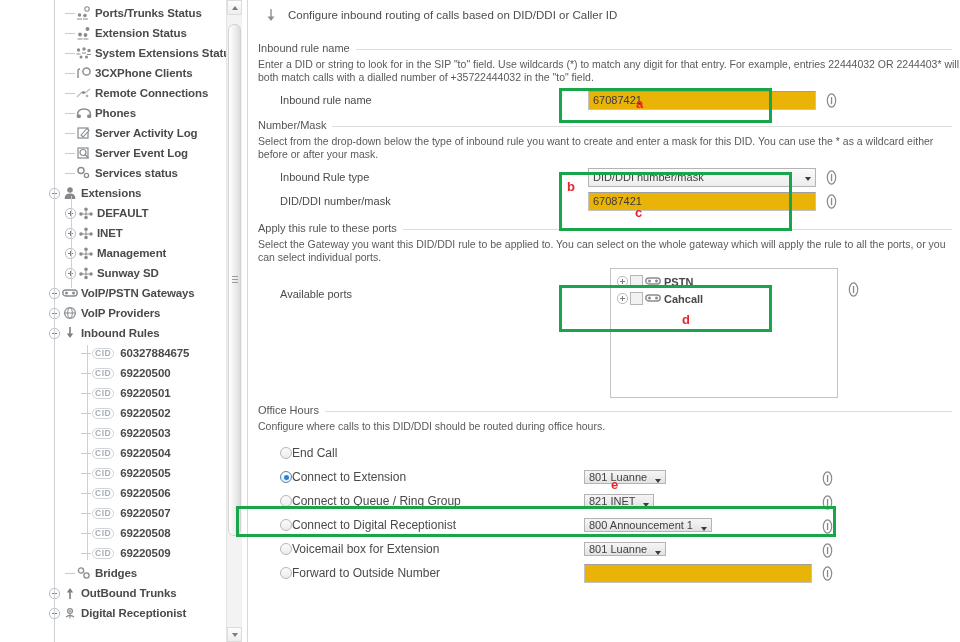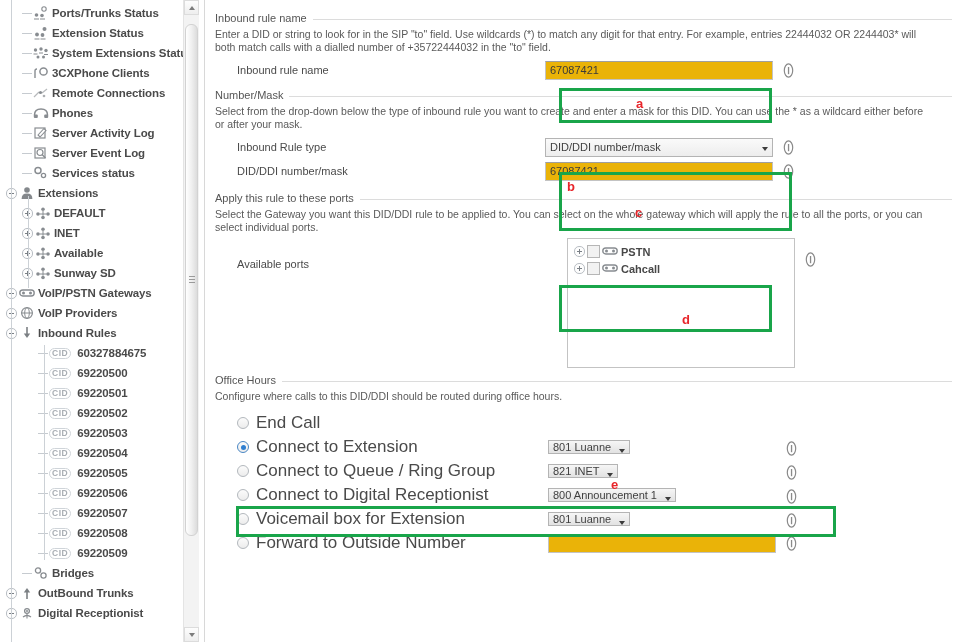--- a/index.html
+++ b/index.html
@@ -24,20 +24,21 @@
   }
 
   
   #sidebar {
     width: 205px;
     height: 642px;
     background: #ffffff;
     position: relative;
     flex: 0 0 205px;
     overflow: hidden;
+    padding-left: 43px;
   }
   .tree-list {
     position: relative;
     padding-top: 3px;
   }
   .tree-row {
     display: flex;
     align-items: center;
     height: 20px;
     position: relative;
@@ -339,22 +340,21 @@
   }
   .radio.checked::after {
     content: "";
     position: absolute;
     left: 2.5px; top: 2.5px;
     width: 5px; height: 5px;
     border-radius: 50%;
     background: #2f7fd0;
   }
   .radio-label {
-    margin-left: 7px;
-    font-size: 17px;
+    font-size: 12px;
     color: #4a4a4a;
     width: 292px;
   }
 
   
   .anno {
     position: absolute;
     color: #e8252a;
     font-weight: 700;
     font-size: 13px;
@@ -519,21 +519,21 @@
           <span class="exp plus"></span>
           <span class="ico">
             <svg width="16" height="14" viewBox="0 0 16 14">
               <circle cx="8" cy="3.2" r="1.8" fill="#6f7479"></circle>
               <circle cx="3" cy="8" r="1.8" fill="#6f7479"></circle>
               <circle cx="13" cy="8" r="1.8" fill="#6f7479"></circle>
               <circle cx="8" cy="11.5" r="1.8" fill="#6f7479"></circle>
               <path d="M8 5 L8 9.7 M4.6 8 L11.4 8" stroke="#6f7479" stroke-width="1"></path>
             </svg>
           </span>
-          <span class="lbl">Available</span>
+          <span class="lbl">Management</span>
         </div>
         <div class="tree-row indent-2">
           <span class="exp plus"></span>
           <span class="ico">
             <svg width="16" height="14" viewBox="0 0 16 14">
               <circle cx="8" cy="3.2" r="1.8" fill="#6f7479"></circle>
               <circle cx="3" cy="8" r="1.8" fill="#6f7479"></circle>
               <circle cx="13" cy="8" r="1.8" fill="#6f7479"></circle>
               <circle cx="8" cy="11.5" r="1.8" fill="#6f7479"></circle>
               <path d="M8 5 L8 9.7 M4.6 8 L11.4 8" stroke="#6f7479" stroke-width="1"></path>
@@ -678,20 +678,29 @@
       </div>
       <div class="sb-arrow down">
           <span class="tri"></span>
         </div>
     </div>
     <div class="sidebar-divider"></div>
   </div>
 
   <div id="main">
 
+    <div class="page-head">
+      <span class="ico">
+        <svg width="14" height="16" viewBox="0 0 14 16">
+          <path d="M7 1 L7 11" stroke="#777" stroke-width="1.4" fill="none"></path>
+          <path d="M3.5 8.5 L7 13 L10.5 8.5 Z" fill="#777"></path>
+        </svg>
+      </span>
+      <span class="lbl">Configure inbound routing of calls based on DID/DDI or Caller ID</span>
+    </div>
 
     <div class="group">
       <div class="group-rule"></div>
       <span class="group-title">Inbound rule name</span>
       <div class="group-body">
         <div class="desc">Enter a DID or string to look for in the SIP "to" field. Use wildcards (*) to match any digit for that entry. For example, entries 22444032 OR 2244403* will both match calls with a dialled number of +35722444032 in the "to" field.</div>
         <div class="field-row">
           <div class="field-label">Inbound rule name</div>
           <div class="ctl">
             <div class="textbox">67087421</div>

